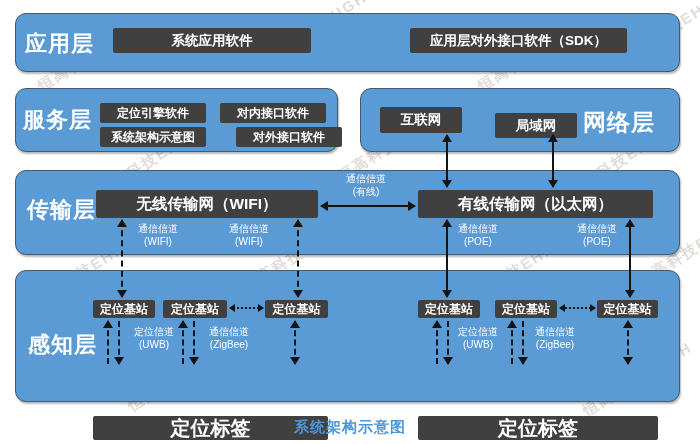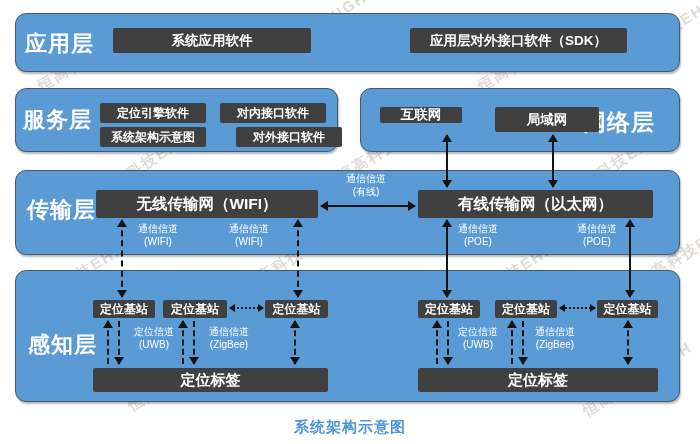--- a/index.html
+++ b/index.html
@@ -10,21 +10,21 @@
       letter-spacing:2px;transform:rotate(-32deg);white-space:nowrap;pointer-events:none;}
   
   .band{position:absolute;background:#5B9BD5;border:1px solid #47596b;border-radius:11px;
         box-shadow:1px 2px 2px rgba(0,0,0,.28);}
   
   .lyr{position:absolute;color:#fff;font-weight:bold;font-size:22px;letter-spacing:1px;
        white-space:nowrap;}
   
   .box{position:absolute;background:#404040;border-radius:2px;color:#fff;font-weight:bold;
        display:flex;align-items:center;justify-content:center;white-space:nowrap;}
-  .f14{font-size:13.5px;} .f12{font-size:12px;} .f16{font-size:15.5px;} .f17{font-size:15px;}
+  .f14{font-size:13.5px;} .f12{font-size:12px;} .f16{font-size:15.5px;} .f17{font-size:20px;margin-top:48px;}
   
   .ch{position:absolute;color:#fff;font-size:10px;font-weight:normal;text-align:center;
       line-height:13px;white-space:nowrap;}
   .ch span{display:block;}
   
   .av{position:absolute;width:0;border-left:2px solid #141414;}
   .av.dash{border-left-style:dashed;}
   .av::before{content:"";position:absolute;top:-1px;left:-6px;border:5px solid transparent;
       border-top:none;border-bottom:8px solid #141414;}
   .av::after{content:"";position:absolute;bottom:-1px;left:-6px;border:5px solid transparent;
@@ -77,22 +77,22 @@
   <div class="lyr" style="left:28px;top:330px">感知层</div>
 
   <div class="box f14" style="left:113px;top:28px;width:198px;height:25px">系统应用软件</div>
   <div class="box f14" style="left:410px;top:28px;width:217px;height:25px">应用层对外接口软件（SDK）</div>
 
   <div class="box f12" style="left:100px;top:103px;width:106px;height:20px">定位引擎软件</div>
   <div class="box f12" style="left:220px;top:103px;width:106px;height:20px">对内接口软件</div>
   <div class="box f12" style="left:100px;top:127px;width:106px;height:20px">系统架构示意图</div>
   <div class="box f12" style="left:236px;top:127px;width:106px;height:20px">对外接口软件</div>
 
-  <div class="box f14" style="left:380px;top:107px;width:82px;height:16px">互联网</div>
-  <div class="box f14" style="left:495px;top:107px;width:104px;height:25px">局域网</div>
+  <div class="box f14" style="left:380px;top:107px;width:82px;height:26px">互联网</div>
+  <div class="box f14" style="left:495px;top:113px;width:82px;height:25px">局域网</div>
 
   <div class="box f16" style="left:96px;top:190px;width:222px;height:28px">无线传输网（WIFI）</div>
   <div class="box f16" style="left:418px;top:190px;width:235px;height:28px">有线传输网（以太网）</div>
 
   <div class="box f12" style="left:93px;top:300px;width:62px;height:18px">定位基站</div>
   <div class="box f12" style="left:163px;top:300px;width:64px;height:18px">定位基站</div>
   <div class="box f12" style="left:265px;top:300px;width:63px;height:18px">定位基站</div>
   <div class="box f12" style="left:418px;top:300px;width:62px;height:18px">定位基站</div>
   <div class="box f12" style="left:495px;top:300px;width:62px;height:18px">定位基站</div>
   <div class="box f12" style="left:597px;top:300px;width:61px;height:18px">定位基站</div>

